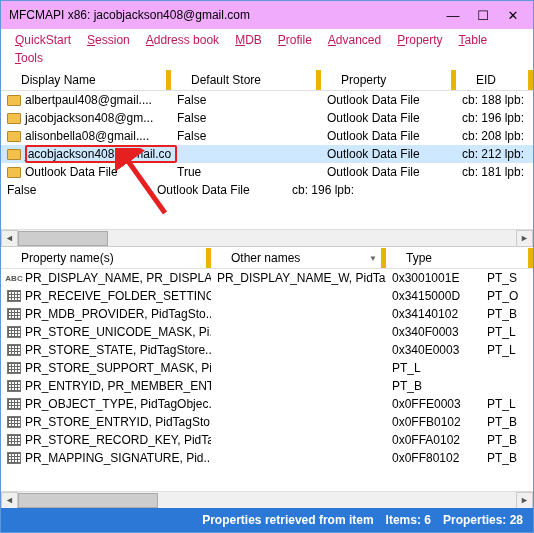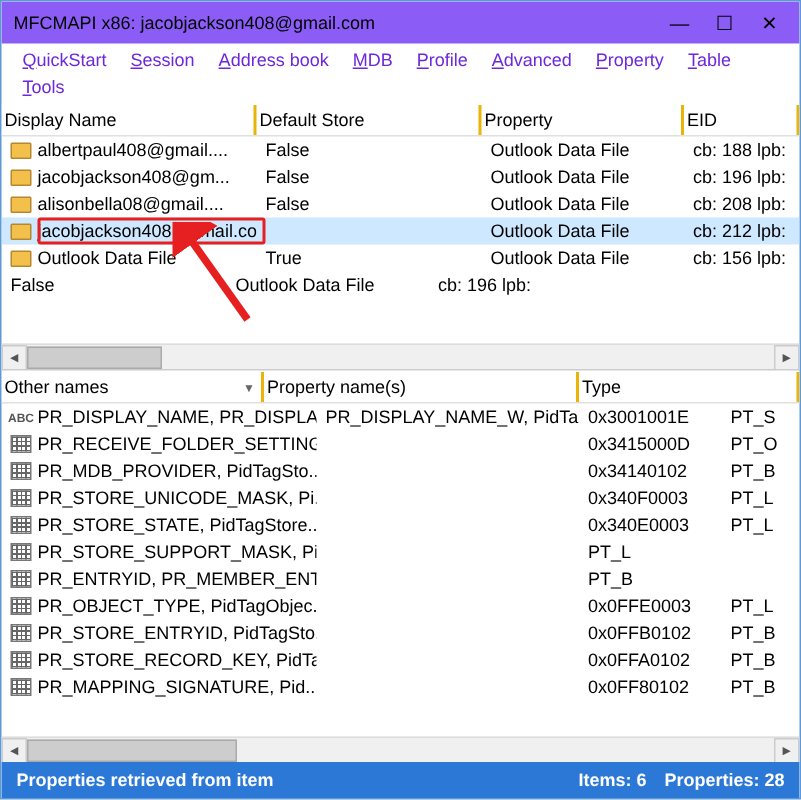--- a/index.html
+++ b/index.html
@@ -1,40 +1,40 @@
 <!DOCTYPE html>
 <html><head>
 <meta charset="utf-8">
 <style>
 * { box-sizing: border-box; margin: 0; padding: 0; font-family: "Segoe UI", Tahoma, sans-serif; font-size: 12px; }
 body { background: #fff; width: 534px; height: 533px; overflow: hidden; display: flex; flex-direction: column; border: 1px solid #5d98d8; }
-.titlebar { background: #8b5cf6; height: 28px; display: flex; align-items: center; padding: 0 6px 0 8px; }
+.titlebar { background: #f0abfc; height: 28px; display: flex; align-items: center; padding: 0 6px 0 8px; }
 .win-controls { display: flex; gap: 2px; }
 .win-btn { width: 28px; height: 20px; display: flex; align-items: center; justify-content: center; cursor: default; font-size: 13px; }
 .menubar { display: flex; flex-wrap: wrap; padding: 2px 6px; gap: 0; }
-.menu-item { padding: 2px 8px; color: #6d28d9; cursor: default; }
+.menu-item { padding: 2px 8px; color: #be185d; cursor: default; }
 .menu-item .ul { text-decoration: underline; }
 .pane { display: flex; flex-direction: column; overflow: hidden; }
 .top-pane { height: 178px; border-bottom: 1px solid #ccc; }
 .bottom-pane { flex: 1; }
 .header-row { display: flex; background: #fff; border-bottom: 1px solid #e0e0e0; height: 22px; align-items: center; }
-.hcol { padding: 3px 2px; color: #000; border-right: 2px solid #eab308; white-space: nowrap; overflow: hidden; position: relative; }
+.hcol { padding: 3px 20px; color: #000; border-right: 5px solid #eab308; white-space: nowrap; overflow: hidden; position: relative; }
 .grid { overflow: hidden; flex: 1; }
 .row { display: flex; height: 18px; align-items: center; }
 .row.selected { background: #cde8ff; }
 .cell { padding: 0 6px; white-space: nowrap; overflow: hidden; text-overflow: ellipsis; display: flex; align-items: center; gap: 4px; }
 .icon-folder { width: 14px; height: 11px; background: #f3c04c; border: 1px solid #b5872e; border-radius: 1px; display: inline-block; flex-shrink: 0; }
 .icon-prop { width: 14px; height: 12px; display: inline-block; flex-shrink: 0; background: repeating-linear-gradient(90deg,#666,#666 1px,transparent 1px,transparent 3px),repeating-linear-gradient(0deg,#666,#666 1px,transparent 1px,transparent 3px); border: 1px solid #777; }
 .icon-abc { width: 14px; height: 12px; font-size: 8px; color: #555; display: inline-flex; align-items: center; justify-content: center; flex-shrink: 0; font-weight: bold; }
 .hscroll { height: 17px; background: #f0f0f0; border-top: 1px solid #ddd; display: flex; align-items: center; }
 .hs-btn { width: 17px; height: 17px; background: #f0f0f0; border: 1px solid #ccc; display: flex; align-items: center; justify-content: center; font-size: 9px; color: #555; }
 .hs-track { flex: 1; height: 17px; position: relative; }
 .hs-thumb { position: absolute; height: 15px; top: 1px; background: #cdcdcd; border: 1px solid #aaa; }
 .statusbar { height: 24px; background: #2b78d7; color: #fff; display: flex; align-items: center; padding: 0 10px; font-weight: 600; gap: 12px; }
-.status-left { flex: 1; }
+.status-left { flex: 1; text-align: right; }
 .callout-box { position: absolute; border: 2px solid #e62020; border-radius: 2px; pointer-events: none; }
 .arrow { position: absolute; pointer-events: none; }
 .sort-arrow { position: absolute; right: 4px; top: 6px; font-size: 8px; color: #666; }
 </style>
 </head>
 <body>
 
 <div class="titlebar">
   <span>MFCMAPI x86: jacobjackson408@gmail.com</span>
   <span style="flex:1"></span>
@@ -101,42 +101,42 @@
         <div class="cell" style="width:135px">Outlook Data File</div>
         <div class="cell" style="flex:1">cb: 212 lpb:</div>
       </div>
       <div class="row">
         <div class="cell" style="width:170px">
           <span class="icon-folder"></span>
           <span>Outlook Data File</span>
         </div>
         <div class="cell" style="width:150px">True</div>
         <div class="cell" style="width:135px">Outlook Data File</div>
-        <div class="cell" style="flex:1">cb: 156 lpb:</div>
+        <div class="cell" style="flex:1">cb: 181 lpb:</div>
       </div>
       <div class="row">
         <div class="cell" style="width:150px">False</div>
         <div class="cell" style="width:135px">Outlook Data File</div>
         <div class="cell" style="flex:1">cb: 196 lpb:</div>
       </div>
     </div>
   <div class="hscroll">
     <div class="hs-btn">◄</div>
     <div class="hs-track">
         <div class="hs-thumb" style="left:0;width:90px"></div>
       </div>
     <div class="hs-btn">►</div>
   </div>
   <div class="callout-box" style="left:24px; top:76px; width:152px; height:18px;"></div>
 </div>
 
 <div class="pane bottom-pane">
   <div class="header-row">
+    <div class="hcol" style="width:210px">Property name(s)</div>
     <div class="hcol" style="width:175px;position:relative"><span>Other names</span><span class="sort-arrow">▼</span></div>
-    <div class="hcol" style="width:210px">Property name(s)</div>
     <div class="hcol" style="flex:1">Type</div>
   </div>
   <div class="grid" id="bottom-grid">
       <div class="row">
         <div class="cell" style="width:210px">
           <span class="icon-abc">ABC</span>
           <span>PR_DISPLAY_NAME, PR_DISPLA...</span>
         </div>
         <div class="cell" style="width:175px">PR_DISPLAY_NAME_W, PidTagDis...</div>
         <div class="cell" style="width:95px">0x3001001E</div>

